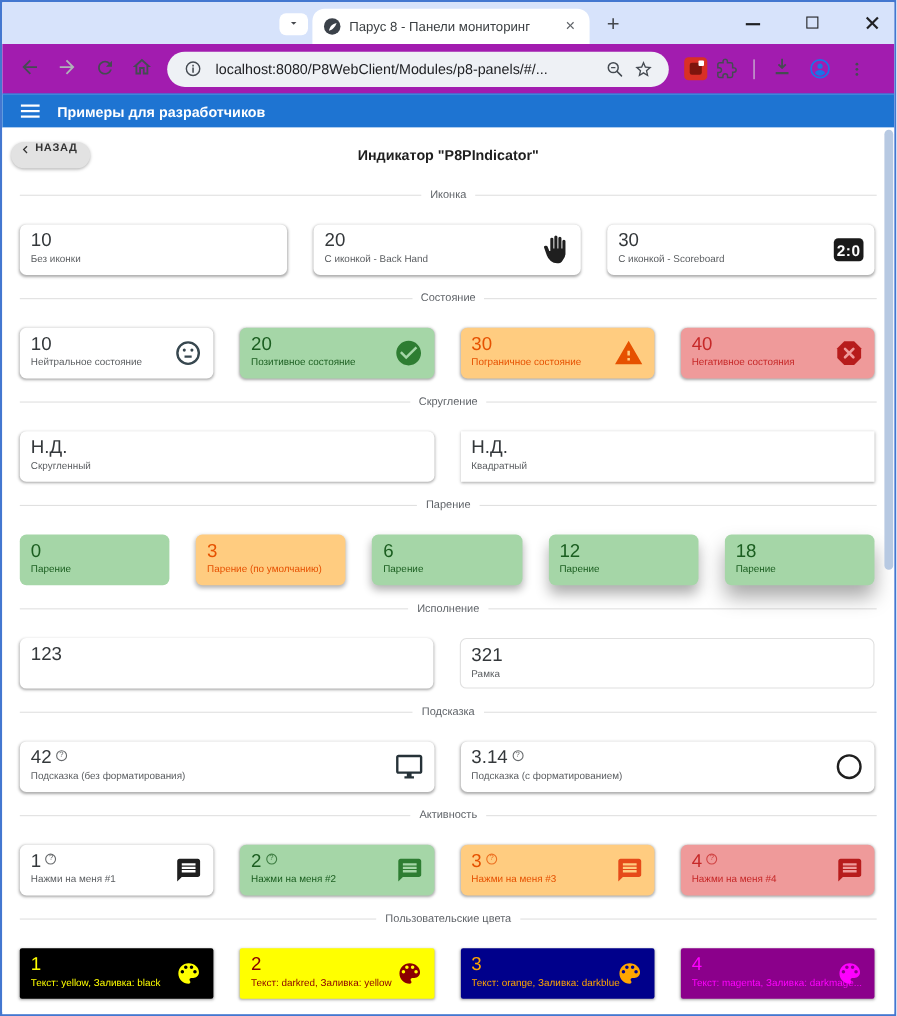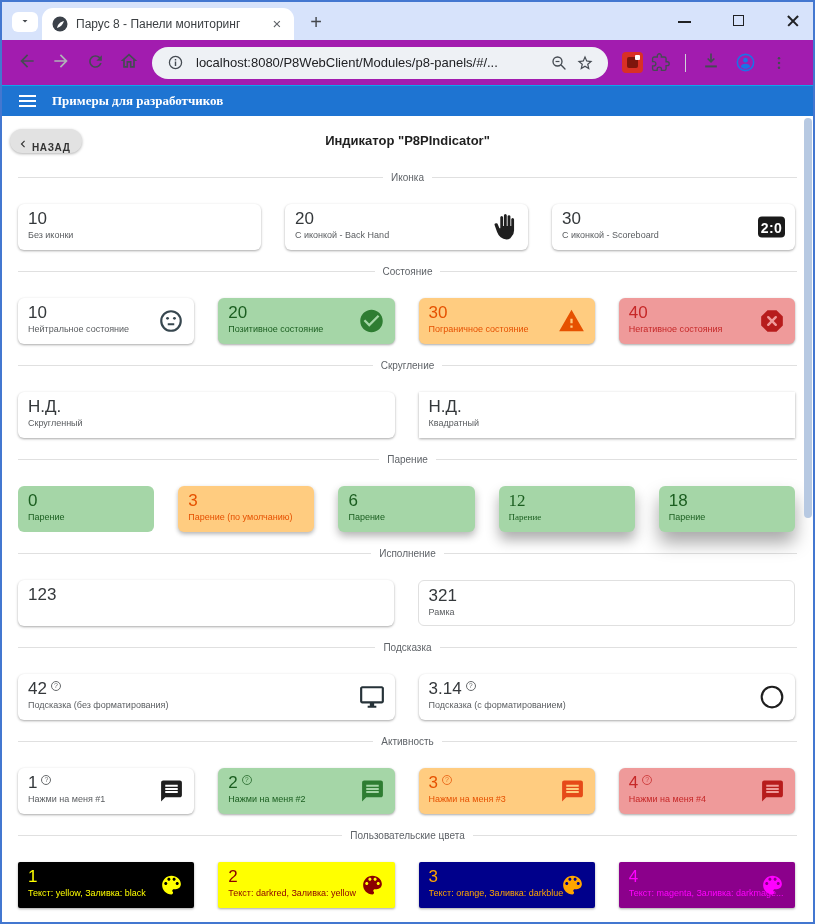--- a/index.html
+++ b/index.html
@@ -1,20 +1,20 @@
 <!DOCTYPE html>
 <html><head>
 <meta charset="utf-8">
 <style>
   * { margin:0; padding:0; box-sizing:border-box; }
   html,body { width:815px; height:924px; font-family:"Liberation Sans",sans-serif; background:#fff; }
   .window { position:relative; width:815px; height:924px; border:2px solid #4377d0; background:#fff; overflow:hidden; }
 
   
-  .tabstrip { position:relative; height:38px; background:#d7e3fb; display:flex; align-items:flex-end; }
+  .tabstrip { position:relative; height:38px; background:#d7e3fb; display:flex; align-items:flex-end;justify-content:center; }
   .tabsearch { margin:0 0 8px 10px; width:26px; height:20px; background:#fff; border:none; border-radius:6px;
                display:flex; align-items:center; justify-content:center; cursor:pointer; }
   .tab { position:relative; margin-left:4px; width:252px; height:32px; background:#fff; border-radius:11px 11px 0 0;
          display:flex; align-items:center; padding:0 8px 0 10px; }
   .favicon { width:16px; height:16px; flex:0 0 16px; }
   .tabtitle { flex:1; margin-left:8px; font-size:12px; color:#3c4043; white-space:nowrap; overflow:hidden; }
   .tabclose { border:none; background:none; font-size:15px; color:#5f6368; width:18px; height:18px; line-height:16px;
               border-radius:50%; cursor:pointer; flex:0 0 18px; }
   .newtab { border:none; background:none; font-size:20px; color:#45484d; width:28px; height:28px; margin:0 0 4px 8px; cursor:pointer; }
   .wincontrols { position:absolute; right:10px; top:0; height:38px; display:flex; align-items:center; gap:34px; }
@@ -33,27 +33,27 @@
   .ext-red { width:21px; height:21px; border-radius:4px; background:#d93025; position:relative; border:none; cursor:pointer; margin-left:14px;}
   .ext-red i { position:absolute; left:5px; top:5px; width:11px; height:11px; background:#7e150d; border-radius:2px; }
   .ext-red b { position:absolute; right:3px; top:3px; width:5px; height:5px; background:#fff; border-radius:1px; }
   .tb-sep { width:1px; height:18px; background:#d0d3d7; margin:0 8px; }
 
   
   .appbar { height:30px; background:#1e74d2; display:flex; align-items:center; padding:0 16px; }
   .appbar .menu { border:none; background:none; width:20px; height:16px; position:relative; cursor:pointer; }
   .appbar .menu i { position:absolute; left:1px; width:17px; height:2px; background:#fff; }
   .appbar .menu i:nth-child(1){top:2px;} .appbar .menu i:nth-child(2){top:7px;} .appbar .menu i:nth-child(3){top:12px;}
-  .apptitle { margin-left:14px; color:#fff; font-size:13px; font-weight:bold;font-family:Liberation Serif, serif; }
+  .apptitle { margin-left:14px; color:#fff; font-size:13px; font-weight:bold; }
 
   
   .content { position:relative; height:804px; background:#fff; overflow:hidden; }
   .backrow { position:relative; height:40px; }
   .backbtn { position:absolute; left:8px; top:13px; height:24px; padding:0 12px 0 6px; border:none; border-radius:12px;
-             background:#e2e2e2; box-shadow:0 1px 3px rgba(0,0,0,.3); display:flex; align-items:flex-end; gap:2px;
+             background:#e2e2e2; box-shadow:0 1px 3px rgba(0,0,0,.3); display:flex; align-items:flex-start; gap:2px;
              font-size:10px; font-weight:bold; letter-spacing:.6px; color:#333; cursor:pointer; }
   .pagetitle { position:absolute; left:0; right:0; top:17px; text-align:center; font-size:13px; font-weight:bold; color:#1f1f1f; }
 
   .divider { display:flex; align-items:center; margin:15px 16px 0 16px; height:12px; }
   .divider:first-of-type { margin-top:0; }
   .divline { flex:1; height:1px; background:#e0e0e0; }
   .divlabel { padding:0 8px; font-size:10px; color:#5f6368; white-space:nowrap; }
 
   .row { display:flex; gap:24px; margin:21px 18px 0 16px; }
   .card { position:relative; flex:1; height:46px; border-radius:6px; background:#fff; padding:4px 10px;
@@ -62,21 +62,21 @@
   .lbl { font-size:9px; line-height:11px; margin-top:1px; color:#5a5d60; white-space:nowrap; overflow:hidden; text-overflow:ellipsis; }
   .cicon { position:absolute; right:10px; top:50%; transform:translateY(-50%); display:flex; }
 
   .c-green { background:#a5d6a7; } .c-green .num,.c-green .lbl { color:#1b5e20; }
   .c-orange { background:#ffcc80; } .c-orange .num,.c-orange .lbl { color:#e65100; }
   .c-red { background:#ef9a9a; } .c-red .num,.c-red .lbl { color:#c62828; }
 
   .square { border-radius:0; }
   .outlined { box-shadow:none; border:1px solid #e0e0e0; }
   .e0{box-shadow:none;} .e3{box-shadow:0 2px 4px rgba(0,0,0,.3);} .e6{box-shadow:0 4px 8px rgba(0,0,0,.3);}
-  .e12{box-shadow:0 8px 13px rgba(0,0,0,.32);font-family:Liberation Serif, serif;} .e18{box-shadow:0 11px 18px rgba(0,0,0,.34);}
+  .e12{box-shadow:0 8px 13px rgba(0,0,0,.32);} .e18{box-shadow:0 11px 18px rgba(0,0,0,.34);}
 
   .cc-black { background:#000; border-radius:2px; } .cc-black .num,.cc-black .lbl{color:#ffff00;}
   .cc-yellow { background:#ffff00; border-radius:2px; } .cc-yellow .num,.cc-yellow .lbl{color:#8b0000;}
   .cc-blue { background:#00008b; border-radius:2px; } .cc-blue .num,.cc-blue .lbl{color:#ffa500;}
   .cc-magenta { background:#8b008b; border-radius:2px; } .cc-magenta .num,.cc-magenta .lbl{color:#ff00ff;}
 
   .help { display:inline-flex; align-items:center; justify-content:center; width:10px; height:10px; border:1px solid currentColor;
           border-radius:50%; font-size:7px; line-height:1; vertical-align:6px; margin-left:4px; opacity:.75; }
   .scorebox { width:27px; height:21px; background:#1a1a1a; border-radius:4px; color:#fff; font-size:14px; font-weight:bold;
               display:flex; align-items:center; justify-content:center; letter-spacing:.5px; }

